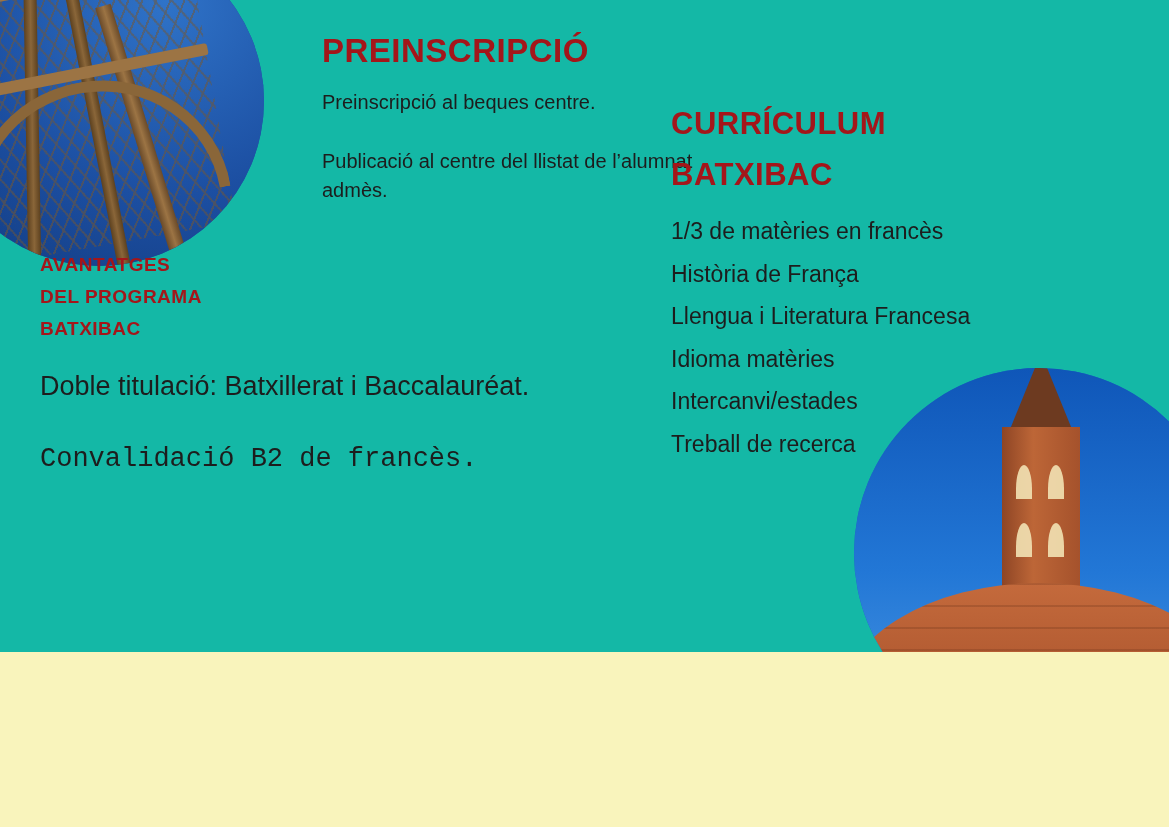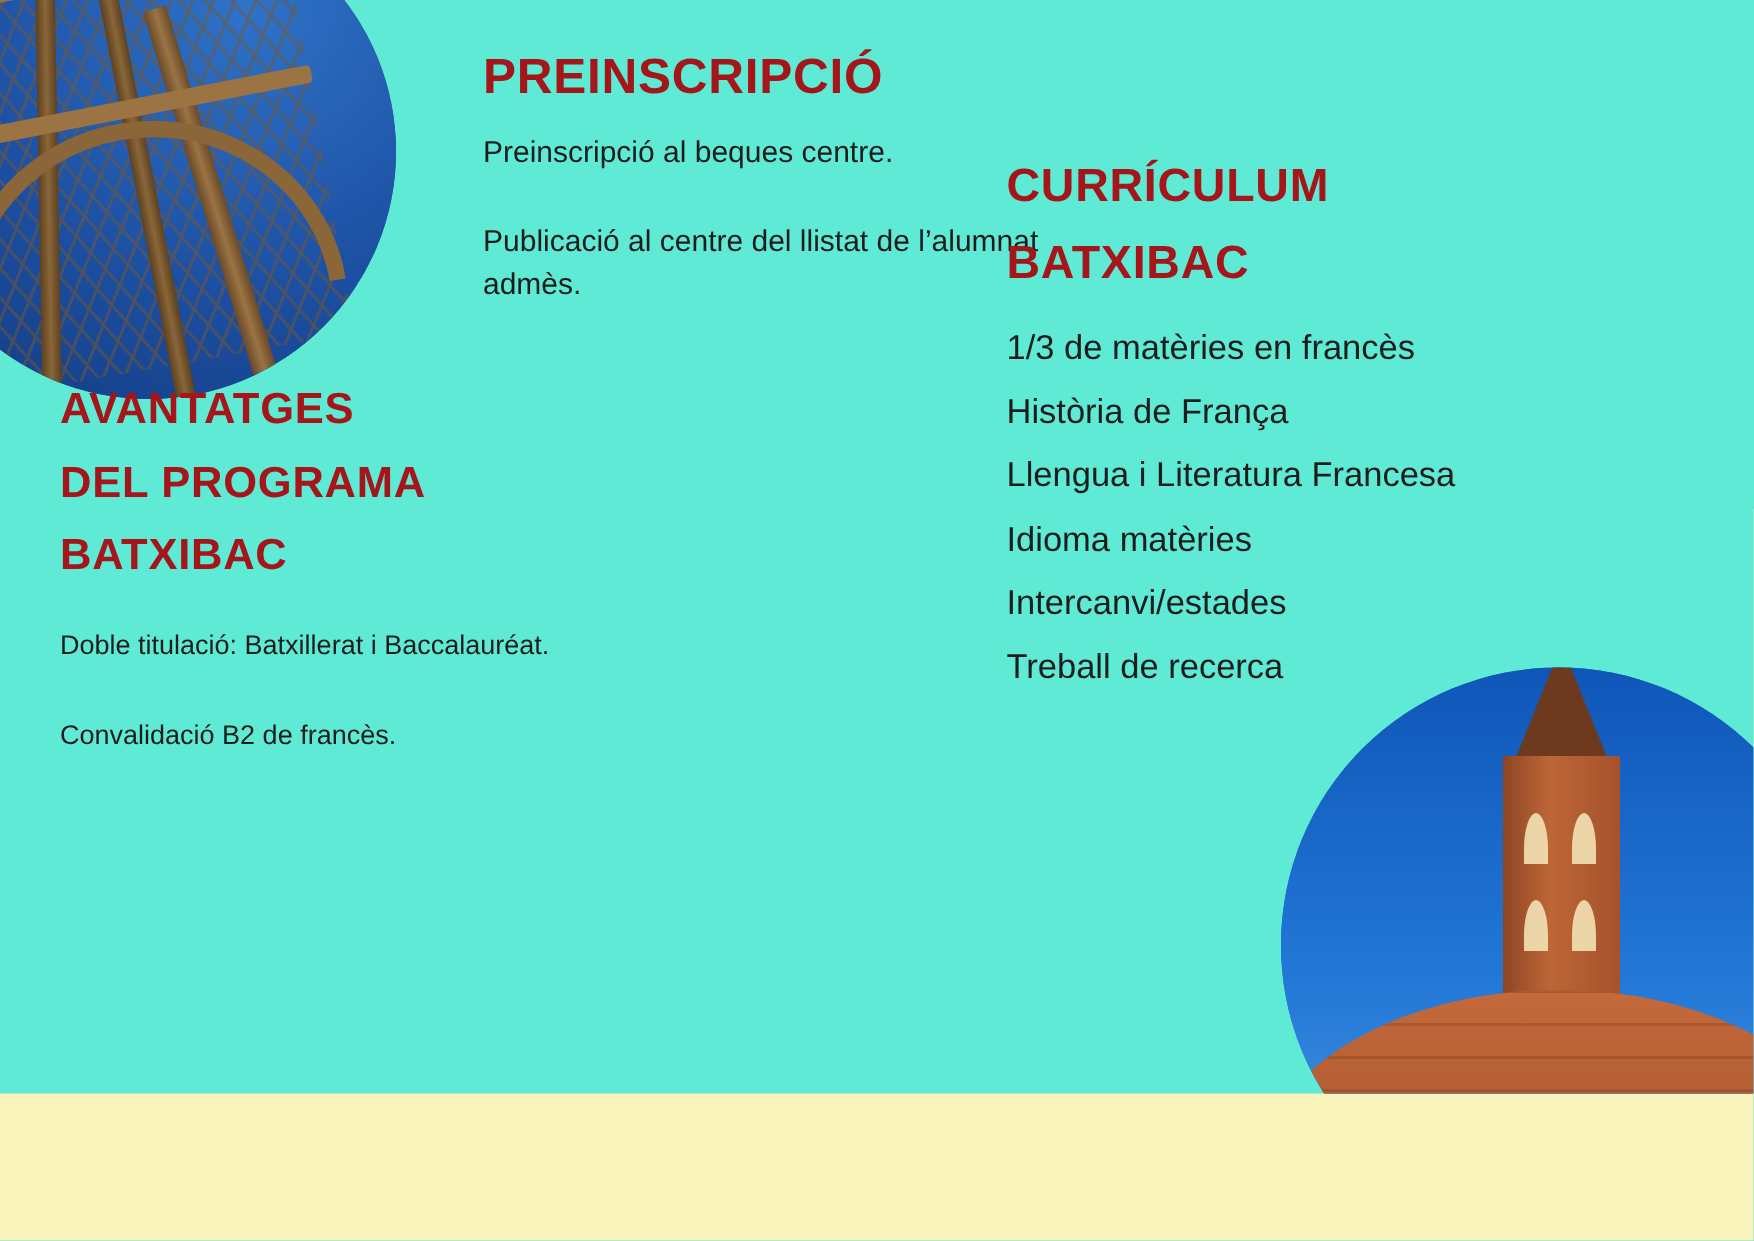--- a/index.html
+++ b/index.html
@@ -12,22 +12,22 @@
     background: #f9f4bc;
     font-family: "Liberation Sans", sans-serif;
     color: #1a1a1a;
     overflow: hidden;
     position: relative;
   }
 
   .page {
     position: relative;
     width: 1169px;
-    height: 729px;
-    background: #5eead4;
+    height: 652px;
+    background: #14b8a6;
     overflow: hidden;
   }
 
   
   .photo-circle {
     position: absolute;
     border-radius: 50%;
     overflow: hidden;
   }
 
@@ -165,28 +165,28 @@
   #block-preinscripcio p {
     font-size: 20px;
     line-height: 1.45;
     margin-top: 18px;
     color: #1d1d1d;
   }
   #block-preinscripcio p.second { margin-top: 30px; }
 
   
   #block-avantatges { left: 40px; top: 249px; width: 725px; }
-  #block-avantatges h2 { font-size: 29px; line-height: 1.68; }
+  #block-avantatges h2 { font-size: 19px; line-height: 1.68; }
   #block-avantatges p {
-    font-size: 18px;
+    font-size: 27px;
     line-height: 1.45;
     color: #1d1d1d;
   }
   #block-avantatges p.sp1 { margin-top: 22px; }
-  #block-avantatges p.sp  { margin-top: 34px; }
+  #block-avantatges p.sp  { margin-top: 34px; font-family: Liberation Mono, monospace; }
 
   
   #block-curriculum {
     right: 68px;
     top: 98px;
     width: 430px;
     text-align: left;
   }
   #block-curriculum h2 { font-size: 31px; line-height: 1.65; }
   #block-curriculum ul {

